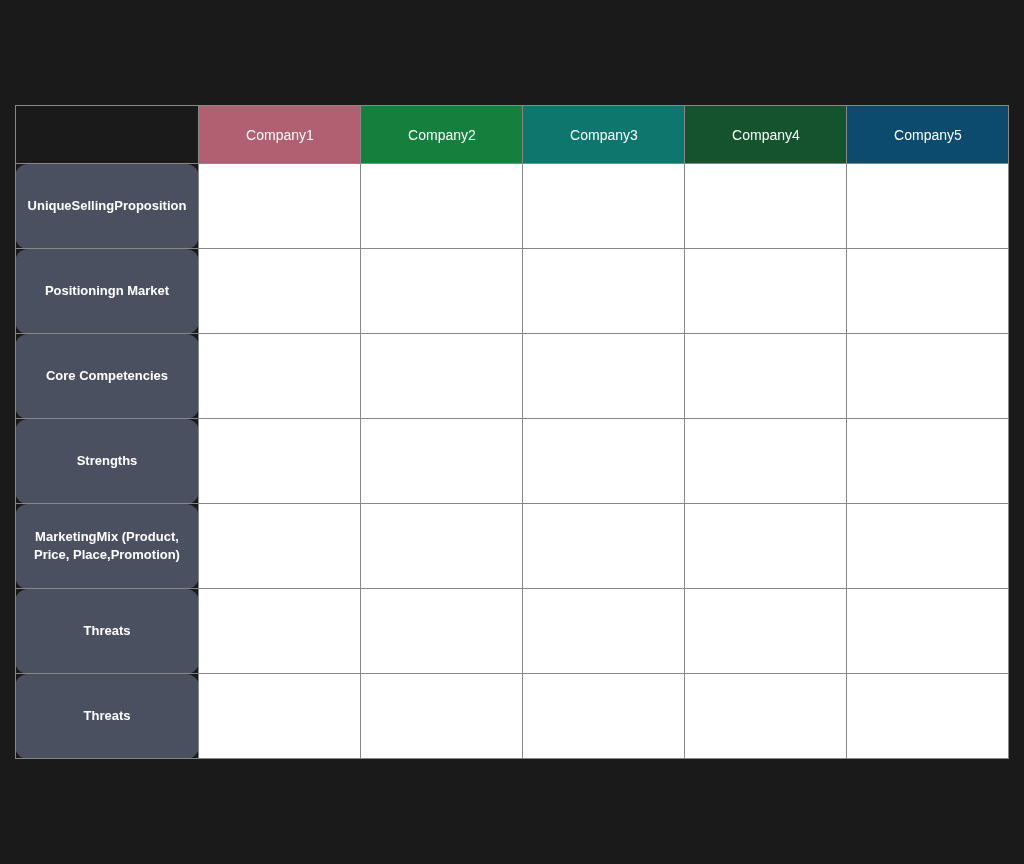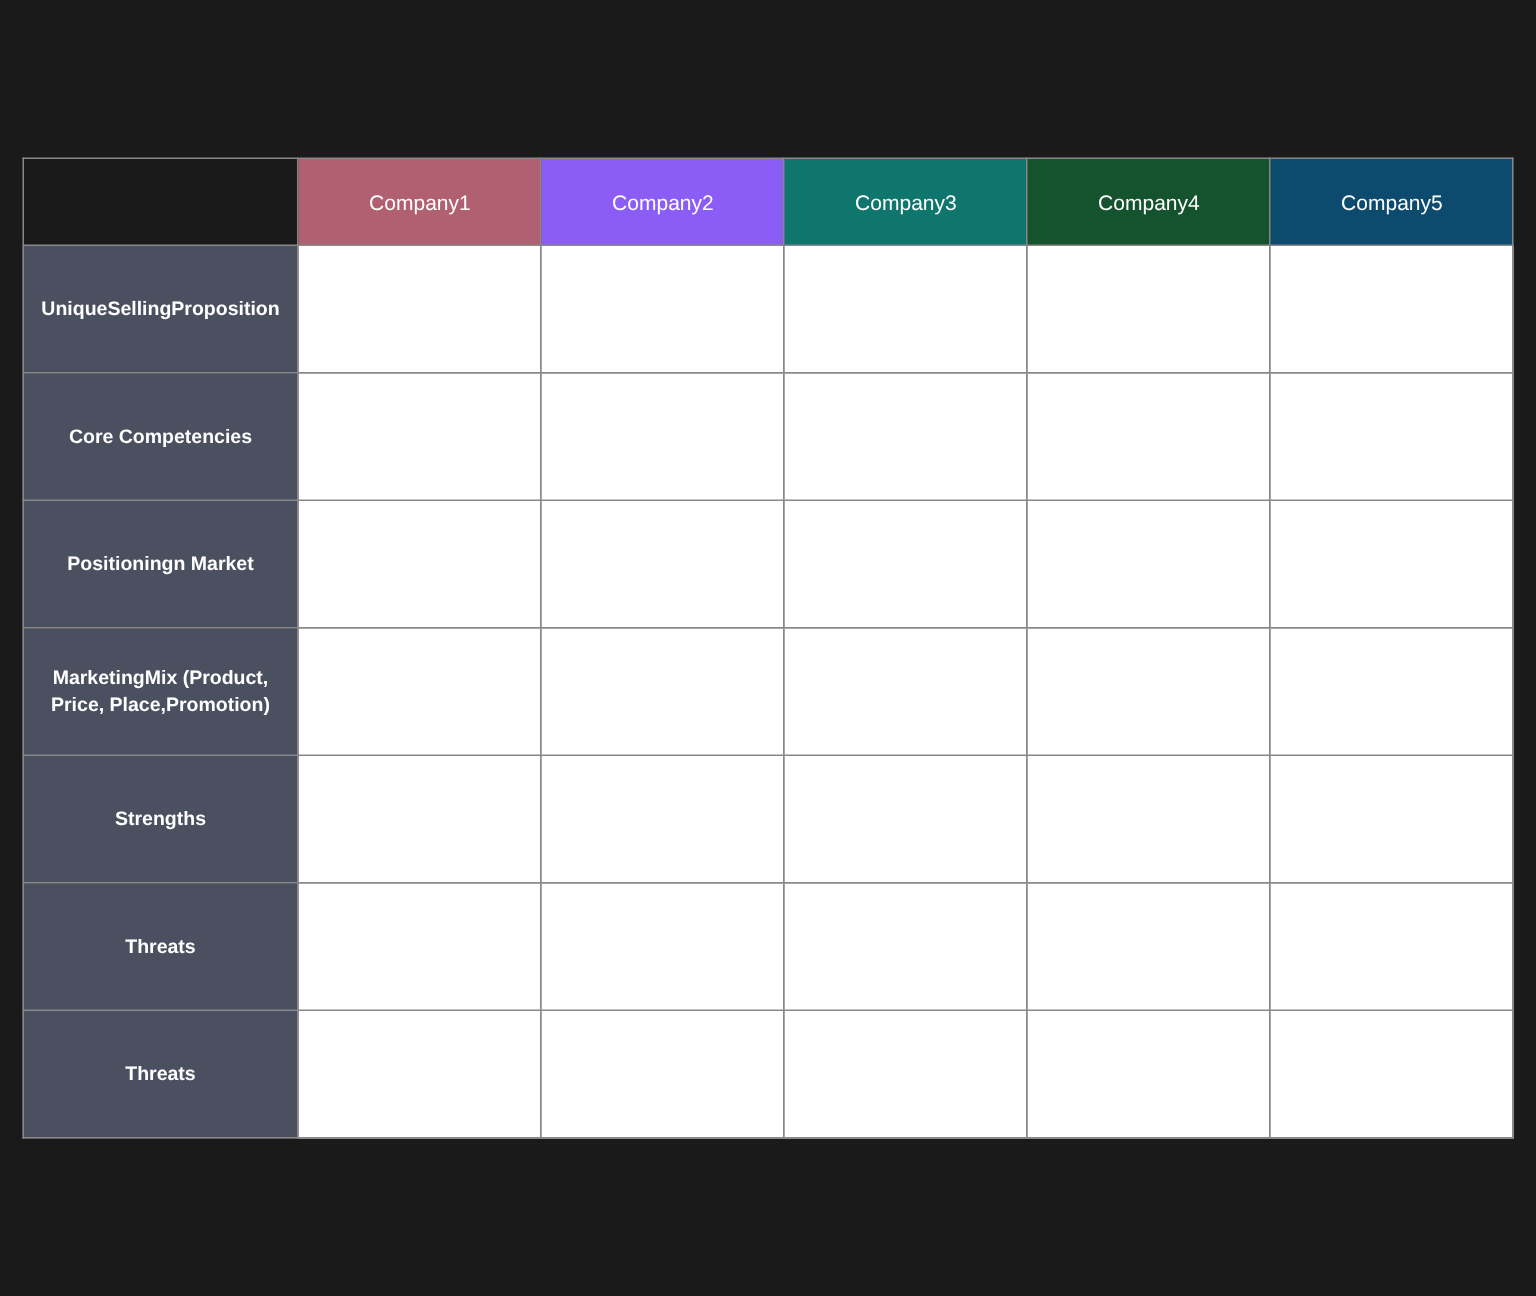--- a/index.html
+++ b/index.html
@@ -50,21 +50,21 @@
       background-color: #1a1a1a;
       width: 180px;
     }
 
     .th-company1 {
       background-color: #b06070;
       width: 162px;
     }
 
     .th-company2 {
-      background-color: #8b5cf6;
+      background-color: #15803d;
       width: 162px;
       margin-left: 13px;
     }
 
     .th-company3 {
       background-color: #0f766e;
       width: 162px;
     }
 
     .th-company4 {
@@ -80,20 +80,21 @@
     
     .comp-table tbody tr td.row-header {
       background-color: #4a5060;
       color: #fff;
       text-align: center;
       font-size: 13px;
       font-weight: bold;
       padding: 10px 12px;
       vertical-align: middle;
       line-height: 1.4;
+      border-radius: 13px;
     }
 
     
     .comp-table tbody tr td.data-cell {
       background-color: #ffffff;
       height: 85px;
       min-width: 162px;
     }
 
     
@@ -119,45 +120,45 @@
     <tbody id="table-body">
     <tr>
           <td class="row-header">UniqueSellingProposition</td>
           <td class="data-cell"></td>
           <td class="data-cell"></td>
           <td class="data-cell"></td>
           <td class="data-cell"></td>
           <td class="data-cell"></td>
         </tr>
         <tr>
+          <td class="row-header">Positioningn Market</td>
+          <td class="data-cell"></td>
+          <td class="data-cell"></td>
+          <td class="data-cell"></td>
+          <td class="data-cell"></td>
+          <td class="data-cell"></td>
+        </tr>
+        <tr>
           <td class="row-header">Core Competencies</td>
           <td class="data-cell"></td>
           <td class="data-cell"></td>
           <td class="data-cell"></td>
           <td class="data-cell"></td>
           <td class="data-cell"></td>
         </tr>
         <tr>
-          <td class="row-header">Positioningn Market</td>
+          <td class="row-header">Strengths</td>
           <td class="data-cell"></td>
           <td class="data-cell"></td>
           <td class="data-cell"></td>
           <td class="data-cell"></td>
           <td class="data-cell"></td>
         </tr>
         <tr>
           <td class="row-header">MarketingMix (Product, Price, Place,Promotion)</td>
-          <td class="data-cell"></td>
-          <td class="data-cell"></td>
-          <td class="data-cell"></td>
-          <td class="data-cell"></td>
-          <td class="data-cell"></td>
-        </tr>
-        <tr>
-          <td class="row-header">Strengths</td>
           <td class="data-cell"></td>
           <td class="data-cell"></td>
           <td class="data-cell"></td>
           <td class="data-cell"></td>
           <td class="data-cell"></td>
         </tr>
         <tr>
           <td class="row-header">Threats</td>
           <td class="data-cell"></td>
           <td class="data-cell"></td>

